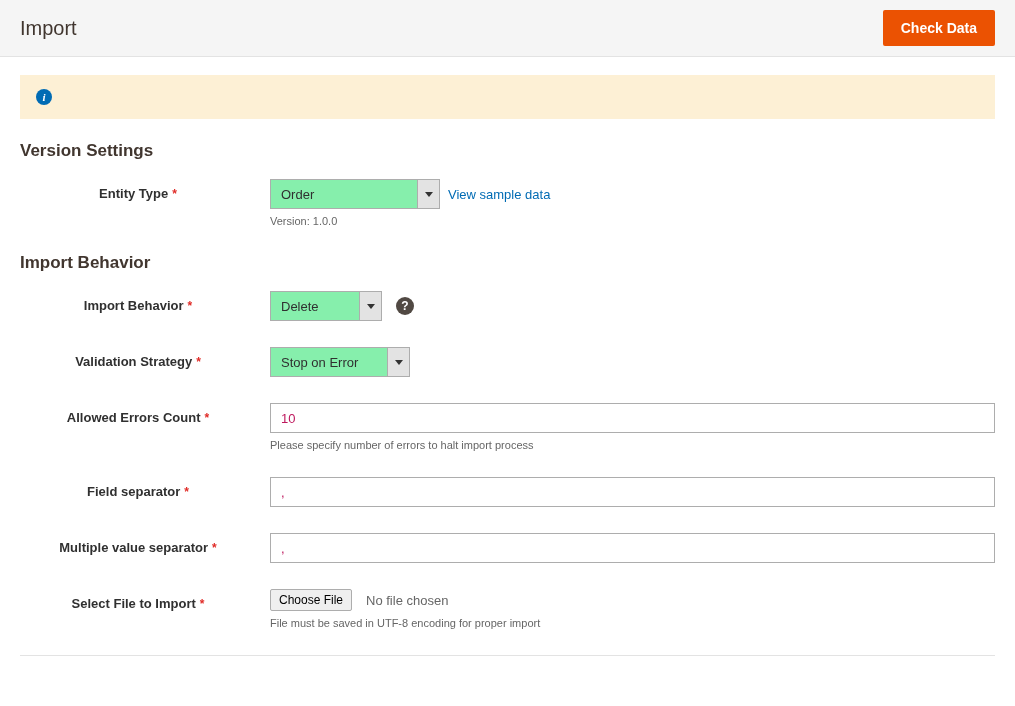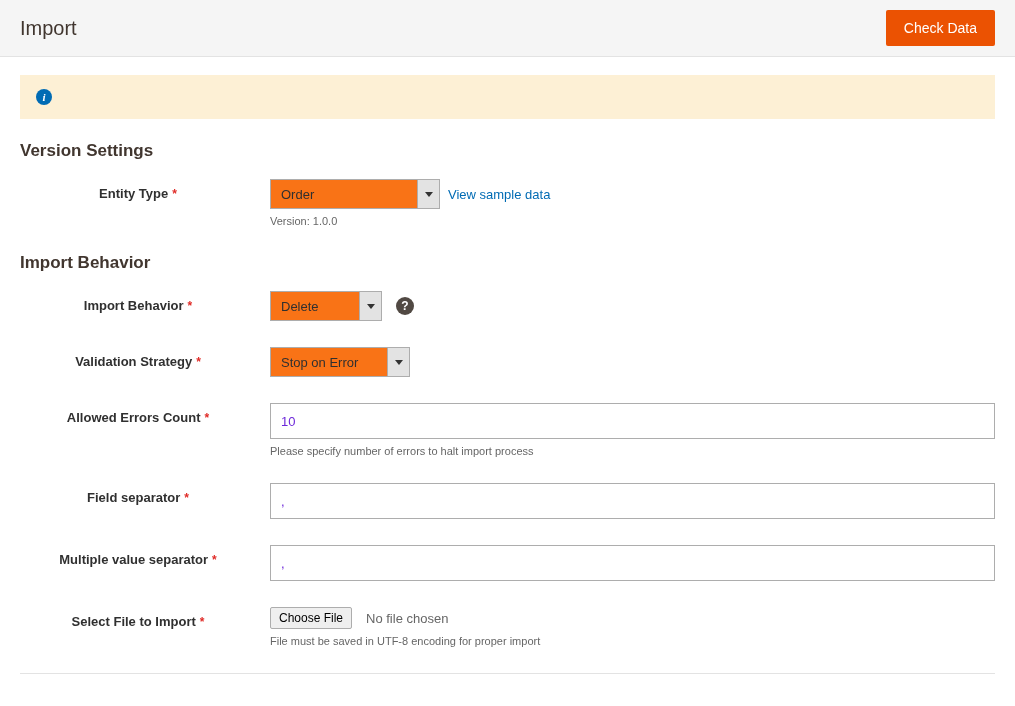--- a/index.html
+++ b/index.html
@@ -23,21 +23,21 @@
     font-weight: 400;
     color: #41362f;
     margin: 0;
   }
   .btn-primary {
     background: #eb5202;
     color: #fff;
     border: none;
     padding: 10px 18px;
     font-size: 14px;
-    font-weight: 400;
+    font-weight: 700;
     border-radius: 2px;
     cursor: pointer;
     text-align: right;
   }
   .content {
     padding: 0 20px 20px 20px;
   }
   .alert {
     background: #fdf0d5;
     border: none;
@@ -98,21 +98,21 @@
   .inline-wrap {
     display: flex;
     align-items: center;
     gap: 8px;
   }
   .select {
     display: flex;
     border: 1px solid #adadad;
     height: 30px;
     width: 170px;
-    background: #f97316;
+    background: #86efac;
     cursor: pointer;
   }
   .select-value {
     flex: 1;
     padding: 0 10px;
     display: flex;
     align-items: center;
     font-size: 13px;
     color: #303030;
   }
@@ -151,24 +151,24 @@
     align-items: center;
     justify-content: center;
     font-weight: bold;
     font-size: 12px;
     cursor: pointer;
     margin-left: 6px;
   }
   .text-input {
     width: 100%;
     border: 1px solid #adadad;
-    height: 36px;
+    height: 30px;
     padding: 0 10px;
     font-size: 13px;
-    color: #6d28d9;
+    color: #be185d;
   }
   .file-btn {
     border: 1px solid #adadad;
     background: #efefef;
     padding: 3px 8px;
     font-size: 12px;
     cursor: pointer;
     border-radius: 2px;
   }
   .file-status {

